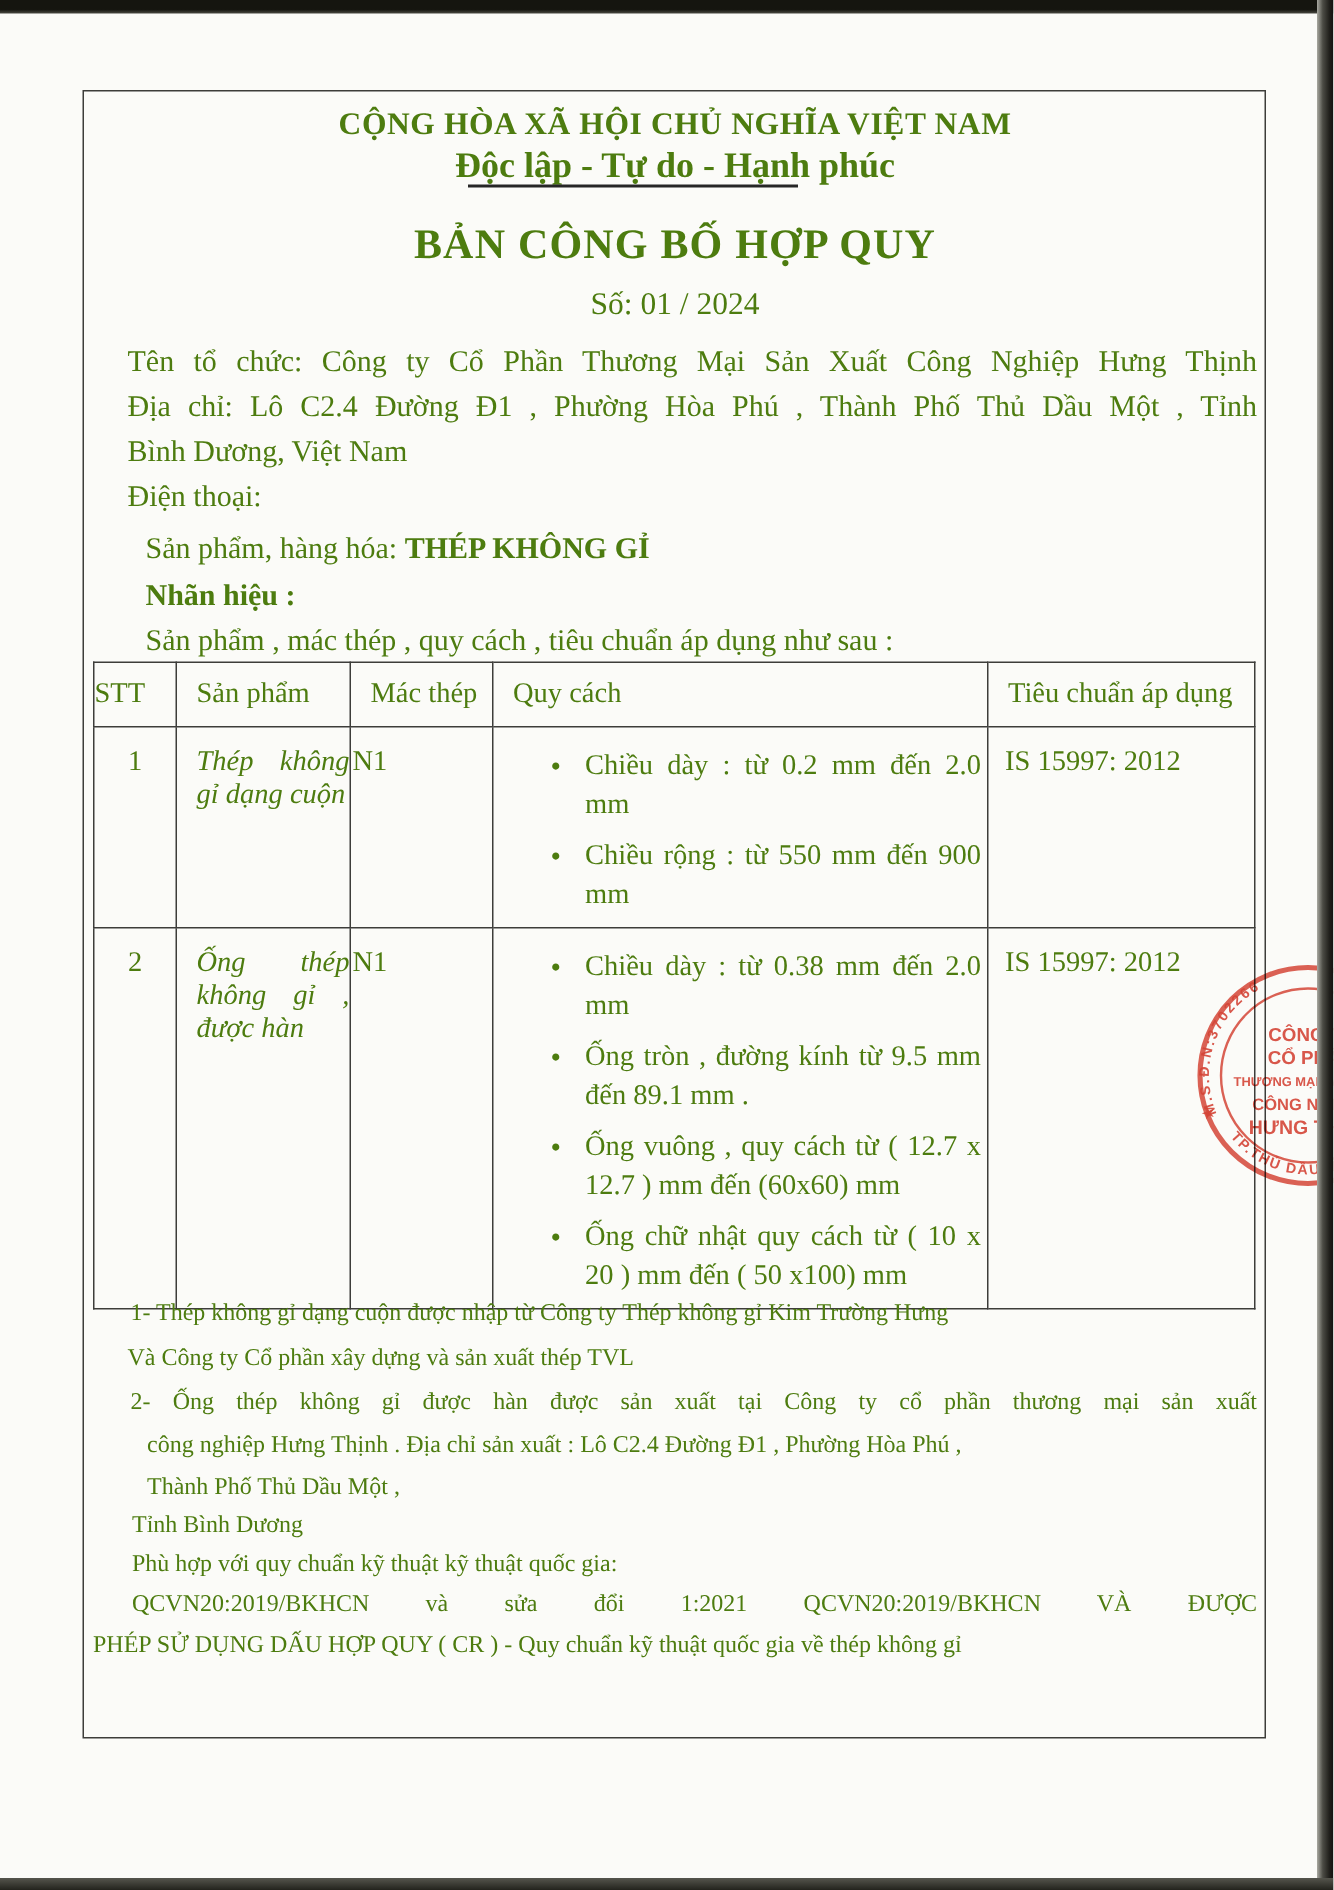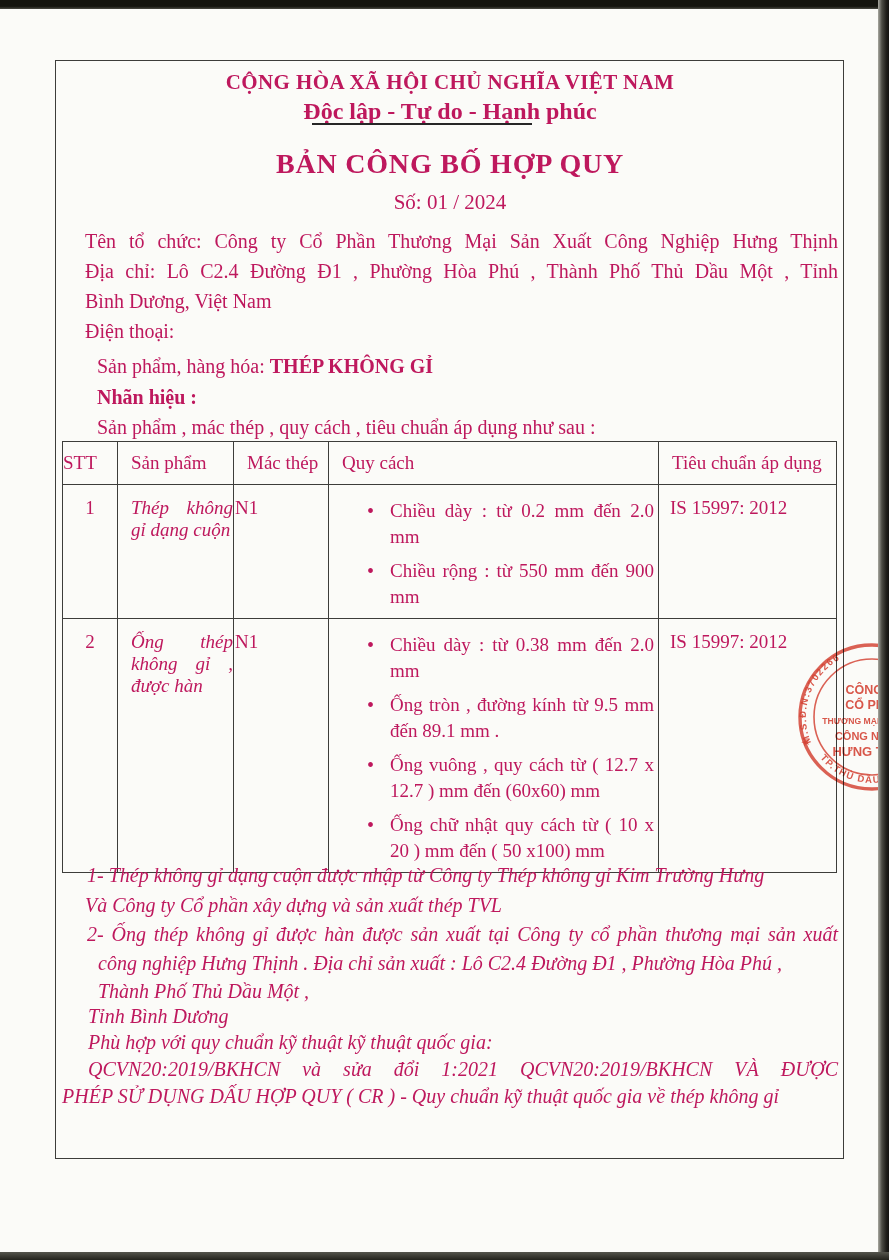--- a/index.html
+++ b/index.html
@@ -1,20 +1,20 @@
 <!DOCTYPE html>
 <html><head>
 <meta charset="utf-8">
 <style>
   html,body{margin:0;padding:0;background:#e8e8e4;}
   .page{
     position:relative;width:889px;height:1260px;margin:0 auto;
     background:#fbfbf8;overflow:hidden;
     font-family:"Liberation Serif","DejaVu Serif",serif;
-    color:#be185d;
+    color:#4d7c0f;
   }
   .abs{position:absolute;}
   .band-top{left:0;top:0;width:889px;height:9px;background:linear-gradient(180deg,#15150f 70%,#4a4a42);z-index:6;}
   .band-right{right:0;top:0;width:11px;height:1260px;background:linear-gradient(90deg,#a9a9a1 0%,#4c4c45 35%,#201f1b 75%,#121210 100%);z-index:6;}
   .band-bottom{left:0;bottom:0;width:889px;height:8px;background:linear-gradient(180deg,#55554d,#23231d);z-index:6;}
   .frame{left:55px;top:60px;width:787px;height:1097px;border:1.6px solid #3d3d3a;}
   .center{left:55px;width:790px;text-align:center;}
   .nat{top:70px;font-size:21px;font-weight:bold;letter-spacing:.4px;}
   .motto{top:98px;font-size:24px;font-weight:bold;}
   .motto-line{left:312px;top:123px;width:220px;border-top:2.2px solid #262626;}
@@ -31,21 +31,21 @@
   .r2{height:234px;}
   .c-stt{text-align:center;padding-top:12px;}
   .c-sp{padding:12px 0 0 13px;text-align:justify;font-style:italic;}
   .c-mt{padding-top:12px;}
   .c-qc{padding:13px 4px 0 38px;}
   .c-tc{padding:12px 6px 0 11px;}
   .c-qc ul{list-style:none;margin:0;padding:0;}
   .c-qc li{display:flex;gap:13px;margin-bottom:8px;line-height:26px;}
   .blt{flex:0 0 10px;font-size:20px;}
   .li-txt{flex:1;text-align:justify;}
-  .note{font-size:20px;line-height:27px;white-space:nowrap;font-style:italic;}
+  .note{font-size:16px;line-height:27px;white-space:nowrap;}
   .stamp{left:780px;top:630px;width:109px;height:185px;mix-blend-mode:multiply;z-index:4;}
   .stamp text{font-family:"Liberation Sans","DejaVu Sans",sans-serif;font-weight:bold;}
 </style>
 </head>
 <body>
 
 <div class="page">
 
   <div class="abs frame"></div>
 

